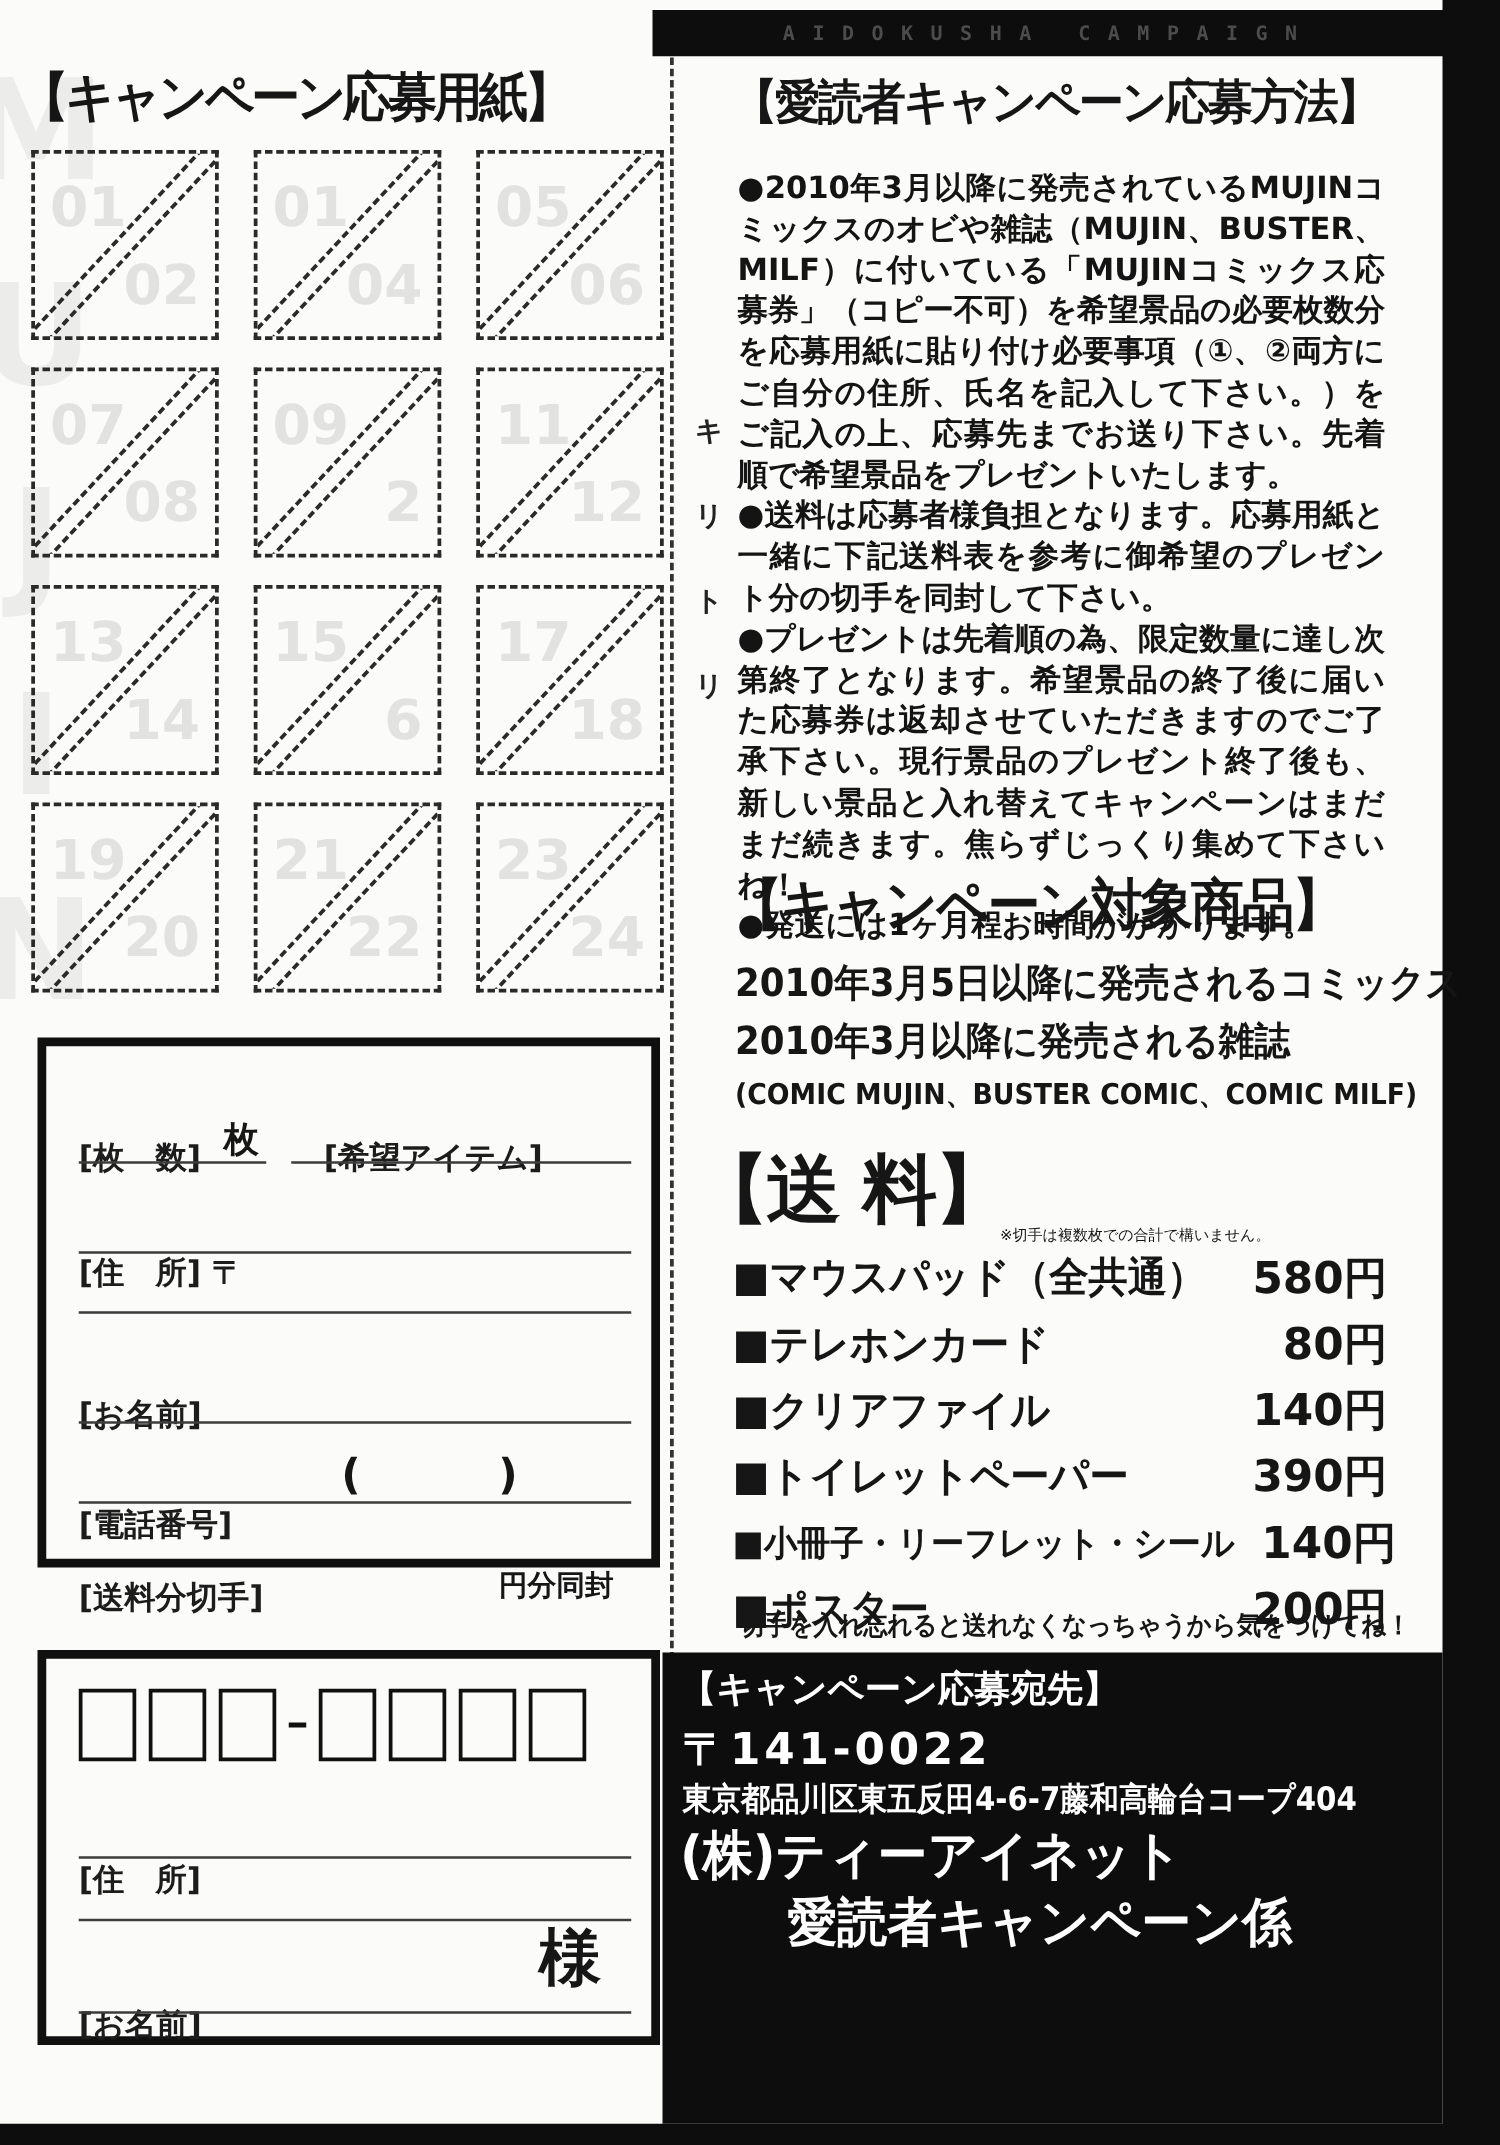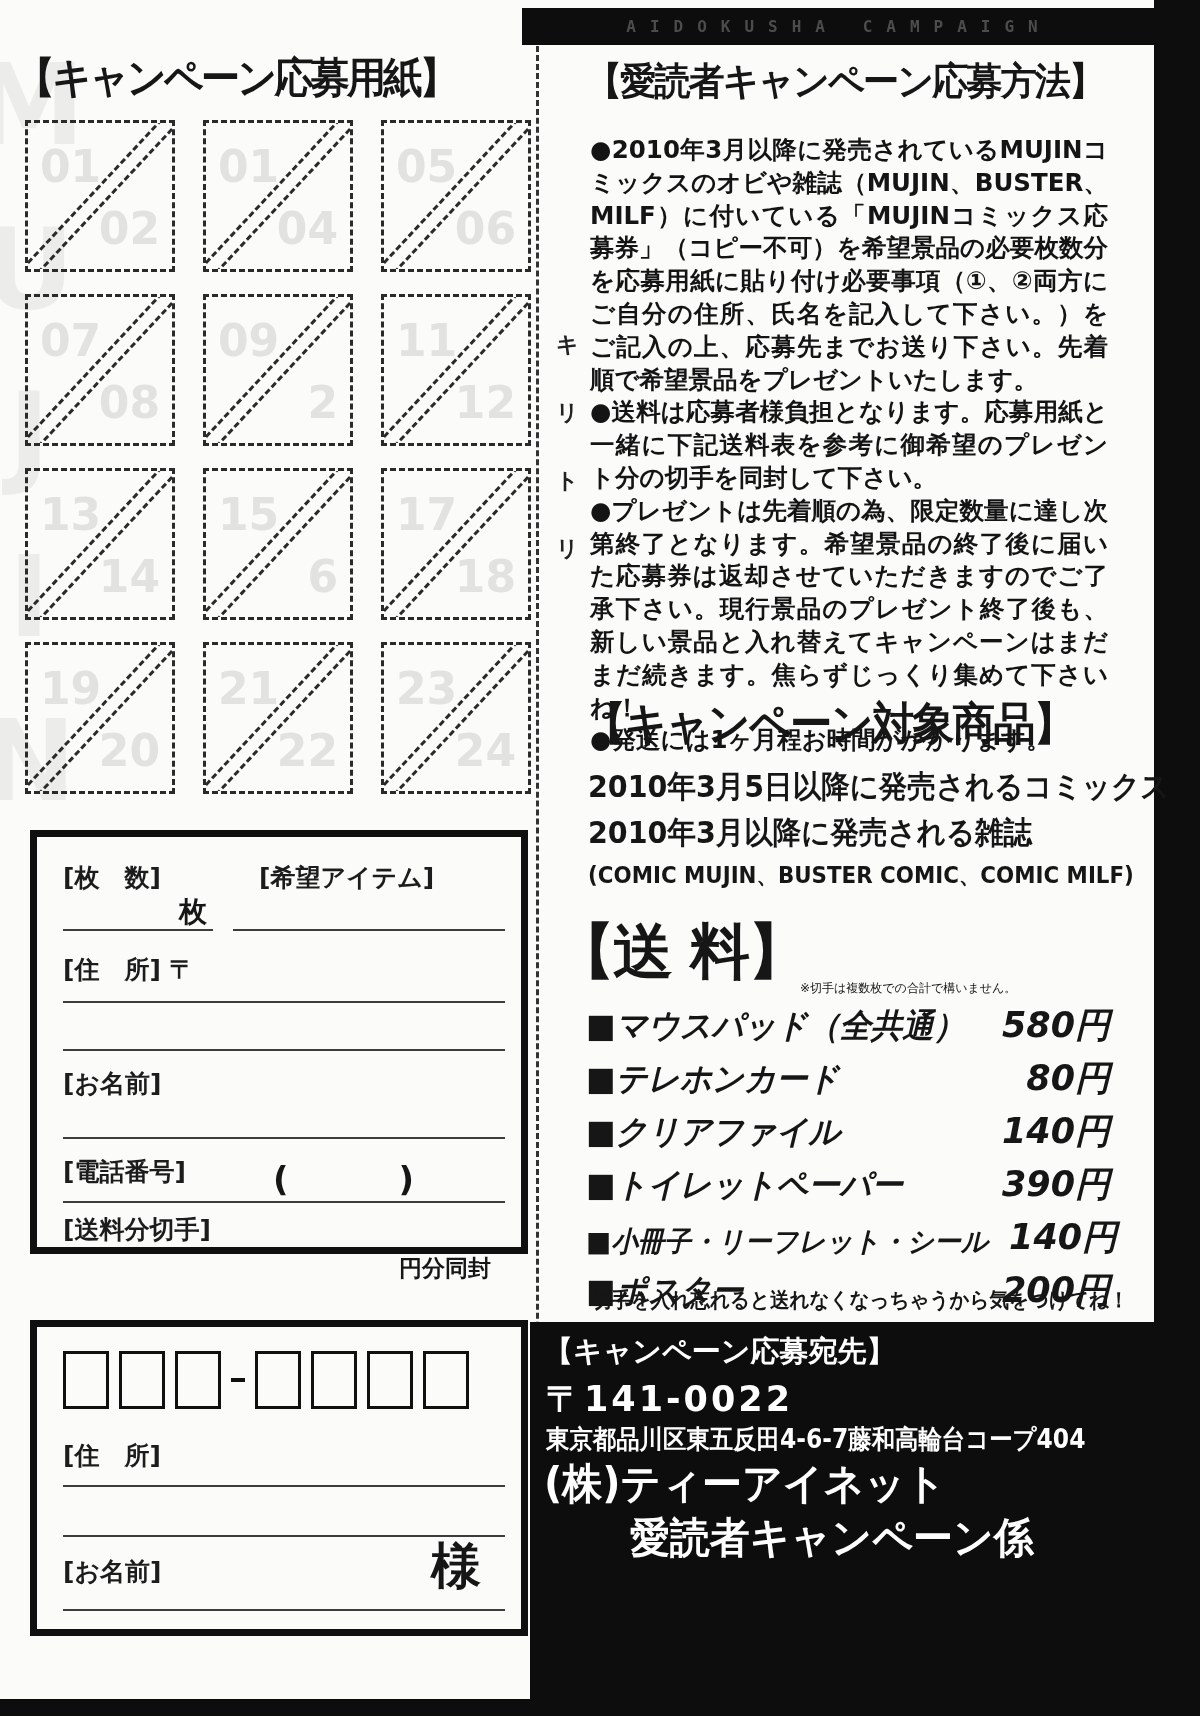--- a/index.html
+++ b/index.html
@@ -39,42 +39,42 @@
   .diag.a{transform:translate(calc(-50% - 5px),calc(-50% - 5px)) rotate(-47deg);}
   .diag.b{transform:translate(calc(-50% + 5px),calc(-50% + 5px)) rotate(-47deg);}
   
   .cutline{position:absolute;left:536px;top:46px;height:1650px;border-left:3px dashed #333;}
   .kana-col{position:absolute;left:556px;top:330px;display:flex;flex-direction:column;gap:38px;
     font-size:22px;font-weight:bold;color:#222;}
   
   .fbox{position:absolute;left:30px;width:498px;border:7px solid #101010;background:transparent;box-sizing:border-box;}
   .fbox1{top:830px;height:424px;}
   .fbox2{top:1320px;height:316px;}
-  .flabel{position:absolute;font-size:25px;font-weight:600;color:#1c1c1c;white-space:nowrap;}
+  .flabel{position:absolute;font-size:25px;font-weight:600;color:#1c1c1c;white-space:nowrap;margin-top:48px;}
   .uline{position:absolute;border-bottom:2px solid #3c3c3c;}
   .unit{position:absolute;font-size:28px;font-weight:600;}
   .parens{position:absolute;font-size:34px;font-weight:600;letter-spacing:2px;white-space:pre;}
   .encl{position:absolute;font-size:23px;font-weight:600;margin-top:36px;}
   .sama{position:absolute;font-size:50px;font-weight:600;}
   .postal-row{position:absolute;left:26px;top:24px;display:flex;align-items:center;gap:10px;}
   .psq{width:40px;height:52px;border:3px solid #101010;background:#fff0;box-sizing:content-box;}
   .phyph{width:14px;height:4px;background:#101010;}
   
   .t2{left:586px;top:56px;font-size:38px;font-weight:900;letter-spacing:-2px;white-space:nowrap;transform:scaleX(.95);transform-origin:left;}
   .body-txt{left:590px;top:134px;width:518px;font-size:24.5px;line-height:32.8px;font-weight:600;
     text-align:justify;color:#141414;}
   .body-txt p{margin:0;}
   .t3{left:584px;top:694px;font-size:45px;font-weight:900;letter-spacing:-2px;white-space:nowrap;transform:scaleX(.94);transform-origin:left;}
   .prod1{left:588px;top:766px;font-size:31px;font-weight:900;white-space:nowrap;transform:scaleX(.92);transform-origin:left;}
   .prod2{left:588px;top:812px;font-size:31px;font-weight:900;white-space:nowrap;transform:scaleX(.92);transform-origin:left;}
   .prod3{left:588px;top:860px;font-size:23px;font-weight:bold;white-space:nowrap;transform:scaleX(.93);transform-origin:left;}
   .t4{left:555px;top:912px;font-size:60px;font-weight:900;letter-spacing:-2px;white-space:nowrap;}
   .ship-note{left:800px;top:980px;font-size:12px;font-weight:normal;white-space:nowrap;}
   .fees{left:586px;top:996px;width:524px;display:flex;flex-direction:column;}
-  .fee-row{display:flex;justify-content:space-between;align-items:flex-end;height:53px;font-style:italic;}
+  .fee-row{display:flex;justify-content:space-between;align-items:center;height:53px;}
   .fee-label{font-size:33px;font-weight:900;white-space:nowrap;transform:scaleX(.95);transform-origin:left;}
   .fee-row.small .fee-label{font-size:28px;}
   .fee-price{font-size:35px;font-weight:900;white-space:nowrap;}
   .warn{left:592px;top:1286px;font-size:21px;font-weight:bold;white-space:nowrap;transform:scaleX(.93);transform-origin:left;}
   
   .dest{position:absolute;left:530px;top:1322px;width:624px;height:377px;background:#0d0d0d;color:#fff;}
   .dest .d-title{position:absolute;left:14px;top:10px;font-size:29px;font-weight:900;white-space:nowrap;}
   .dest .d-postal{position:absolute;left:16px;top:54px;font-size:35px;font-weight:900;letter-spacing:3px;white-space:nowrap;}
   .dest .d-addr{position:absolute;left:16px;top:100px;font-size:26px;font-weight:900;white-space:nowrap;transform:scaleX(.9);transform-origin:left;}
   .dest .d-company{position:absolute;left:14px;top:134px;font-size:42px;font-weight:900;white-space:nowrap;transform:scaleX(.95);transform-origin:left;}

